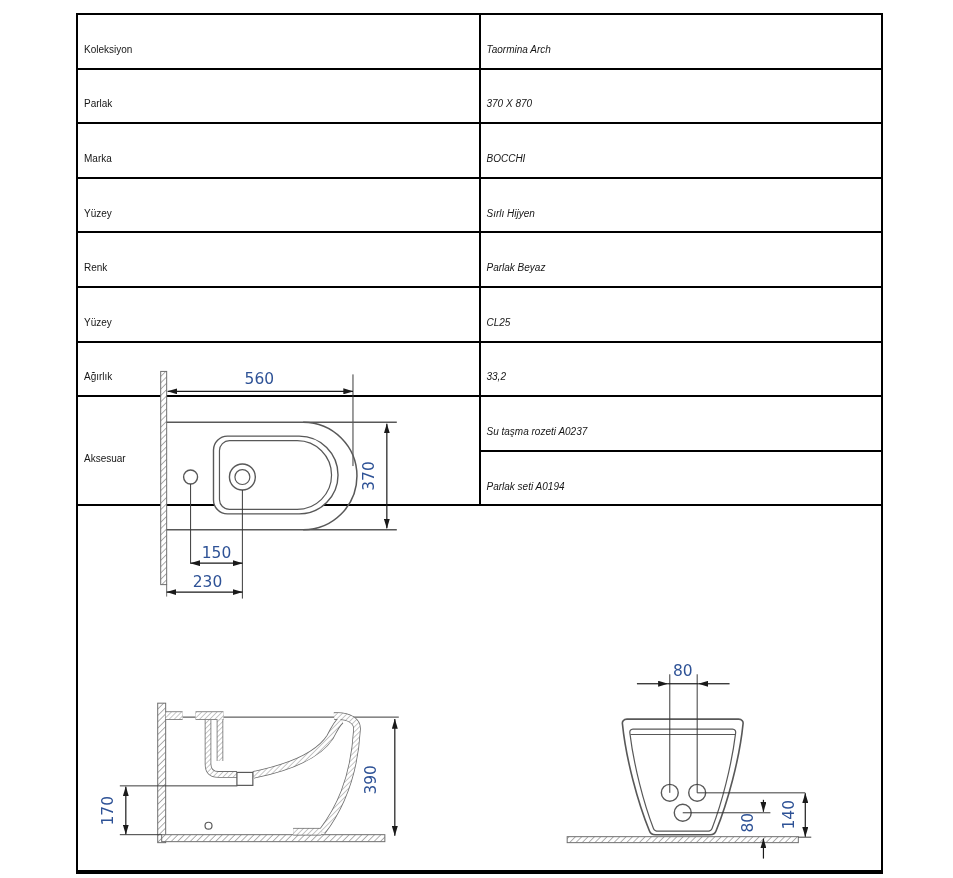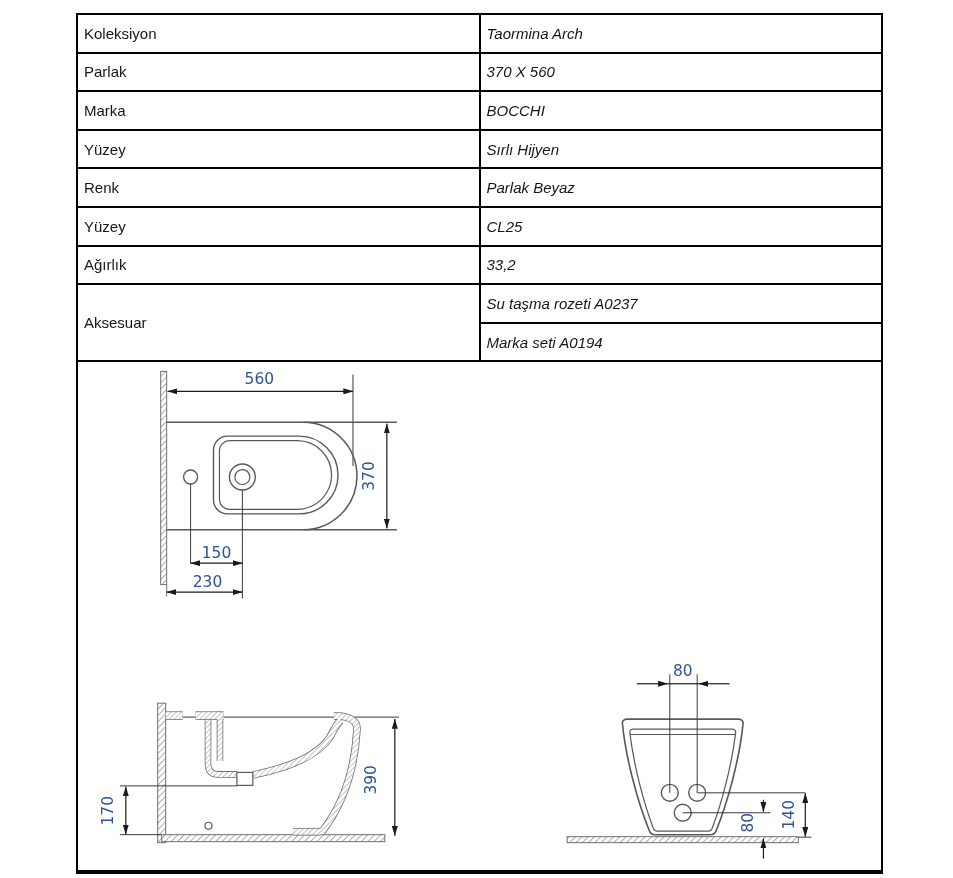--- a/index.html
+++ b/index.html
@@ -1,22 +1,22 @@
 <!DOCTYPE html>
 <html><head>
 <meta charset="utf-8">
 <style>
   html,body{margin:0;padding:0;background:#ffffff;}
   .page{position:relative;width:953px;height:878px;background:#fff;
         font-family:"Liberation Sans", sans-serif;overflow:hidden;}
   .sheet{position:absolute;left:76px;top:13px;width:807px;height:861px;
          box-sizing:border-box;border:2px solid #000;border-bottom:4px solid #000;}
   table.spec{width:100%;border-collapse:collapse;table-layout:fixed;}
-  table.spec td{border:2px solid #000;font-size:15px;color:#161616;
-                padding:0 0 0 6px;height:36.6px;vertical-align:middle;
+  table.spec td{border:2px solid #000;font-size:10px;color:#161616;
+                padding:16px 0 0 6px;height:36.6px;vertical-align:middle;
                 white-space:nowrap;overflow:hidden;}
   table.spec tr:first-child td{border-top:none;}
   table.spec td:first-child{border-left:none;}
   table.spec td:last-child{border-right:none;font-style:italic;}
   .drawing-area{position:absolute;left:0;top:348px;width:770px;height:507px;}
   svg text.dim{font-family:"DejaVu Sans", sans-serif;font-size:15.5px;fill:#2E5296;}
 </style>
 </head>
 <body>
 
@@ -24,21 +24,21 @@
   <div class="sheet">
 
     <table class="spec">
       <tbody>
           <tr>
         <td>Koleksiyon</td>
         <td>Taormina Arch</td>
       </tr>
       <tr>
         <td>Parlak</td>
-        <td>370 X 560</td>
+        <td>370 X 870</td>
       </tr>
       <tr>
         <td>Marka</td>
         <td>BOCCHI</td>
       </tr>
       <tr>
         <td>Yüzey</td>
         <td>Sırlı Hijyen</td>
       </tr>
       <tr>
@@ -51,21 +51,21 @@
       </tr>
       <tr>
         <td>Ağırlık</td>
         <td>33,2</td>
       </tr>
       <tr>
         <td rowspan="2">Aksesuar</td>
         <td>Su taşma rozeti A0237</td>
       </tr>
       <tr>
-        <td>Marka seti A0194</td>
+        <td>Parlak seti A0194</td>
       </tr>
     </tbody>
       </table>
 
     <div class="drawing-area">
       <svg width="803" height="507" viewBox="0 0 806 508" xmlns="http://www.w3.org/2000/svg">
         <defs>
           <pattern id="h1" patternUnits="userSpaceOnUse" width="4.5" height="4.5" patternTransform="rotate(45)">
             <rect width="4.5" height="4.5" fill="#ffffff"></rect>
             <line x1="0" y1="0" x2="0" y2="4.5" stroke="#8c8c8c" stroke-width="1.4"></line>

